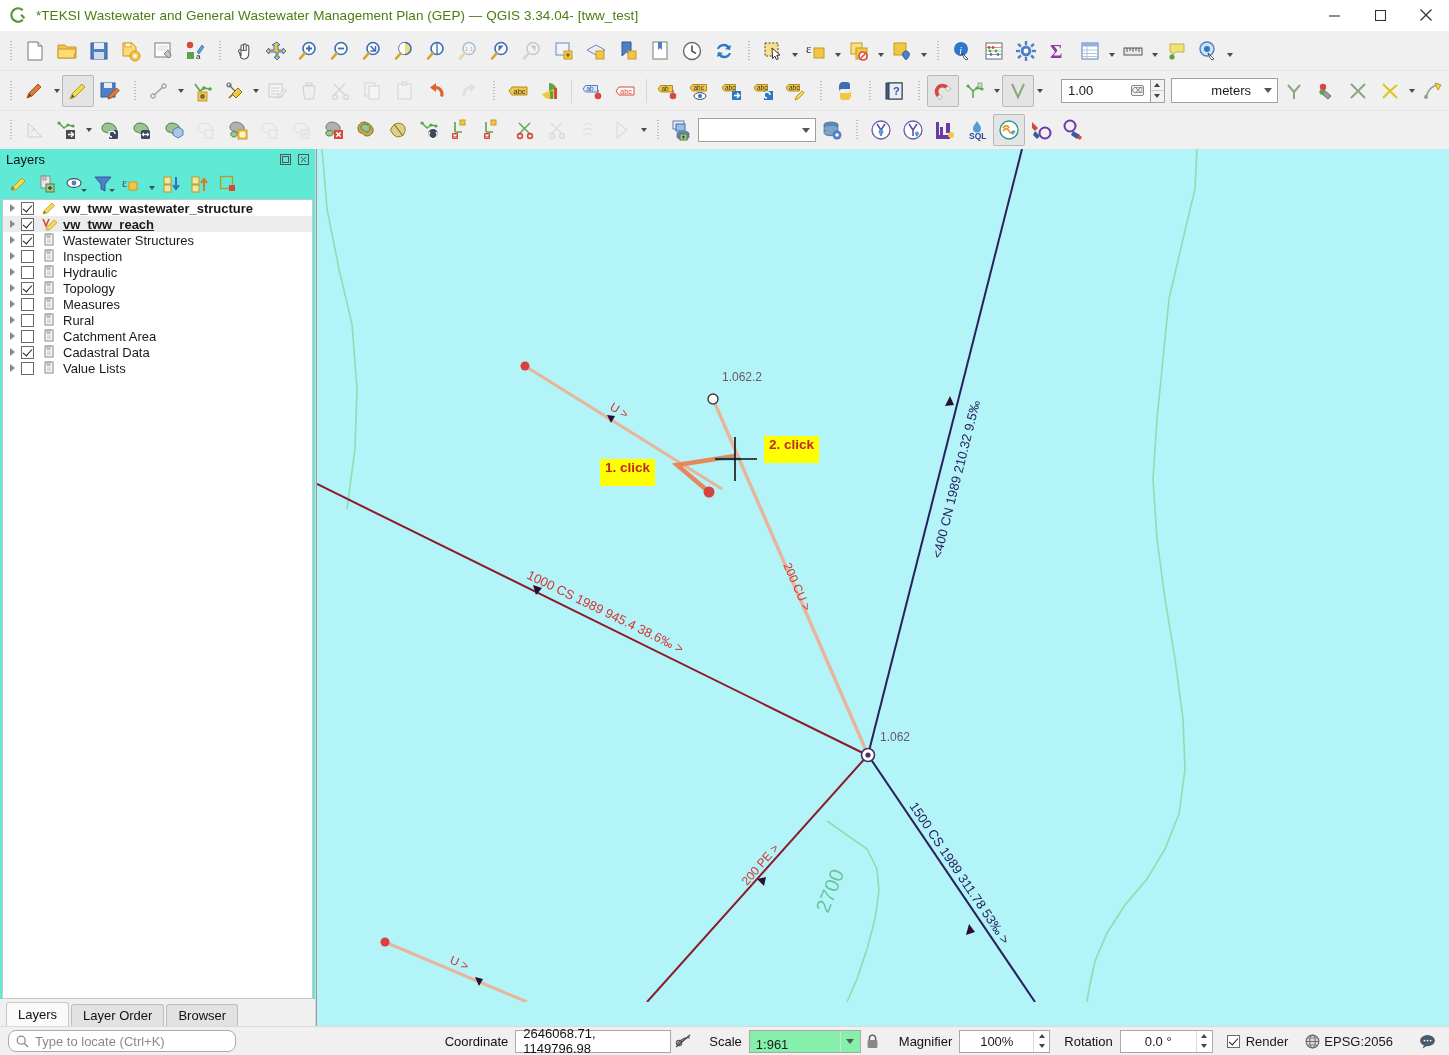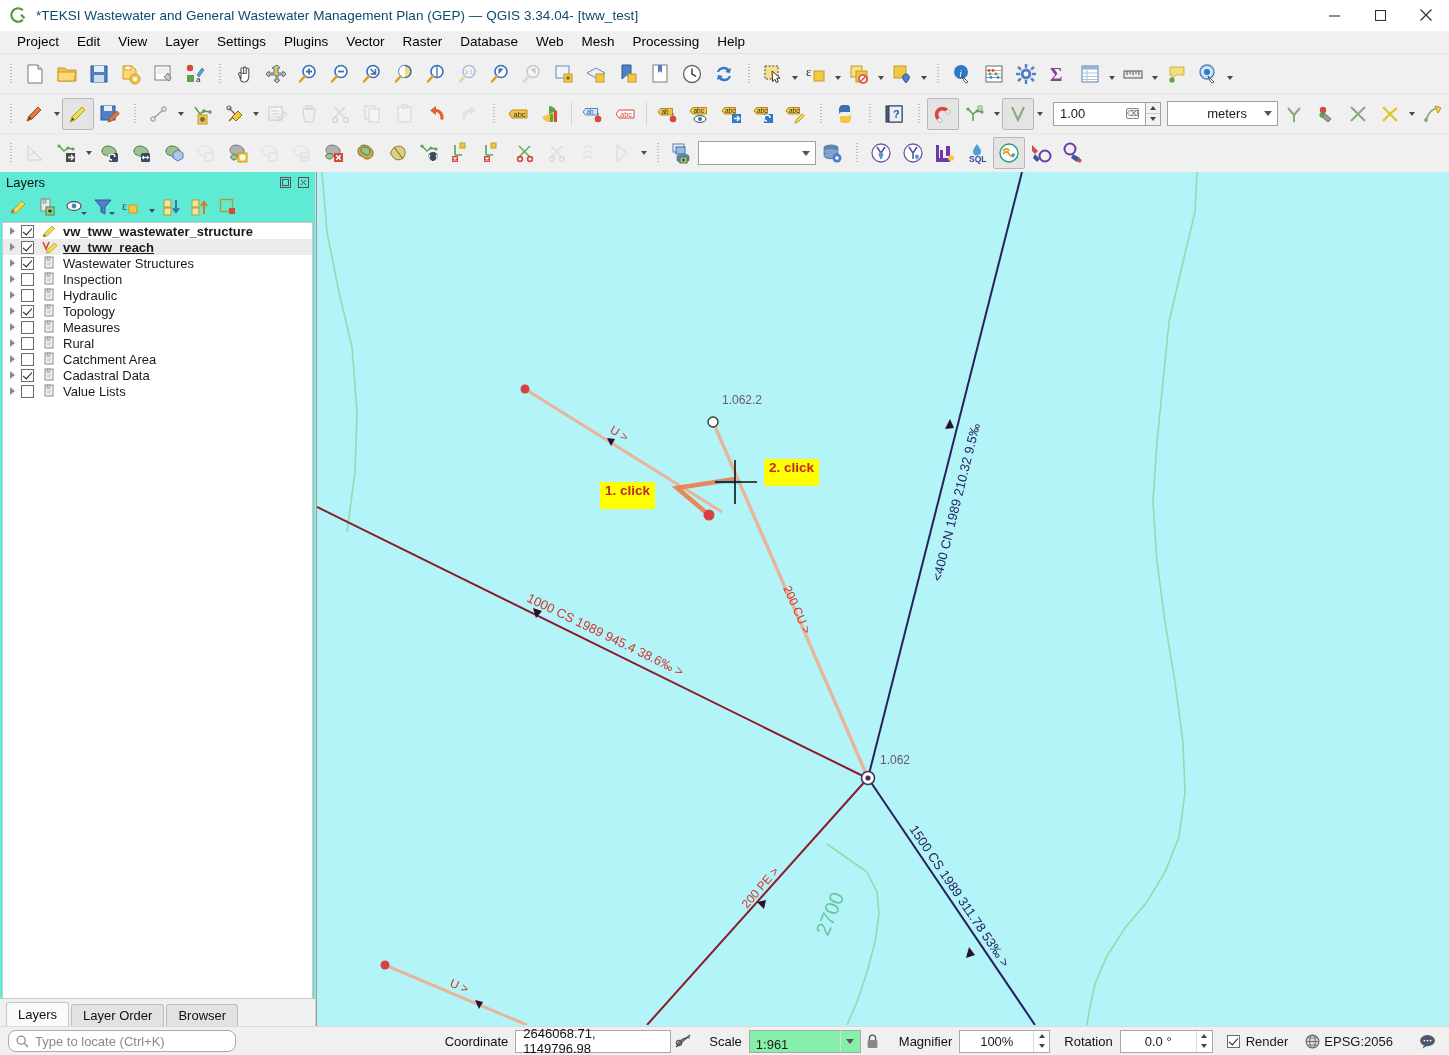--- a/index.html
+++ b/index.html
@@ -24,21 +24,21 @@
     background: #ffffff;
     display: flex; align-items: center;
     border-bottom: 1px solid #ffffff;
   }
   .titlebar .qgis-logo {
     width: 18px; height: 18px; margin-left: 9px; margin-right: 9px;
     position: relative; flex: 0 0 auto;
   }
   .titlebar .qgis-logo svg { display:block; }
   .titlebar .title-text {
-    font-size: 13.5px; color: #0c4a6e; white-space: nowrap;
+    font-size: 13.5px; color: #4d7c0f; white-space: nowrap;
     letter-spacing: 0.05px;
   }
   .titlebar .spacer { flex: 1 1 auto; }
   .winbtn {
     width: 46px; height: 31px;
     display: flex; align-items: center; justify-content: center;
     font-size: 14px; color: #333;
   }
   .winbtn svg { display: block; }
 
@@ -97,21 +97,21 @@
     border-left: 3.5px solid transparent;
     border-right: 3.5px solid transparent;
     border-top: 4px solid #4b4b4b;
   }
   .caret.sub { height: 32px; align-items: center; padding-bottom:0; }
 
   .spin-input {
     height: 24px; width: 96px;
     border: 1px solid #a0a0a0; background: #fff;
     display: flex; align-items: center;
-    font-size: 13px; padding: 0 4px 0 6px; margin-left: 8px;
+    font-size: 13px; padding: 0 4px 0 6px; margin-left: 16px;
     border-right: none;
   }
   .spin-input .val { flex: 1 1 auto; }
   .spin-input .clr {
     width: 13px; height: 11px; border: 1px solid #888; border-radius: 2px;
     font-size: 8px; line-height: 9px; text-align: center; color: #666;
     background: #f4f4f4; margin-right: 2px;
   }
   .spin-btns {
     width: 17px; height: 24px;
@@ -331,35 +331,20 @@
         </svg>
     </div>
     <div class="winbtn close">
       <svg width="12" height="12">
           <line x1="0.5" y1="0.5" x2="11.5" y2="11.5" stroke="#333" stroke-width="1.2"></line>
           <line x1="11.5" y1="0.5" x2="0.5" y2="11.5" stroke="#333" stroke-width="1.2"></line>
         </svg>
     </div>
   </div>
 
-  <div class="menubar">
-    <div class="menu-item">Project</div>
-    <div class="menu-item">Edit</div>
-    <div class="menu-item">View</div>
-    <div class="menu-item">Layer</div>
-    <div class="menu-item">Settings</div>
-    <div class="menu-item">Plugins</div>
-    <div class="menu-item">Vector</div>
-    <div class="menu-item">Raster</div>
-    <div class="menu-item">Database</div>
-    <div class="menu-item">Web</div>
-    <div class="menu-item">Mesh</div>
-    <div class="menu-item">Processing</div>
-    <div class="menu-item">Help</div>
-  </div>
 
   <div class="toolbars">
 
     <div class="toolrow r1">
       <div class="tb-handle">
           <i></i>
         </div>
 
       <div class="tbtn">
         <svg width="22" height="22" viewBox="0 0 22 22">

